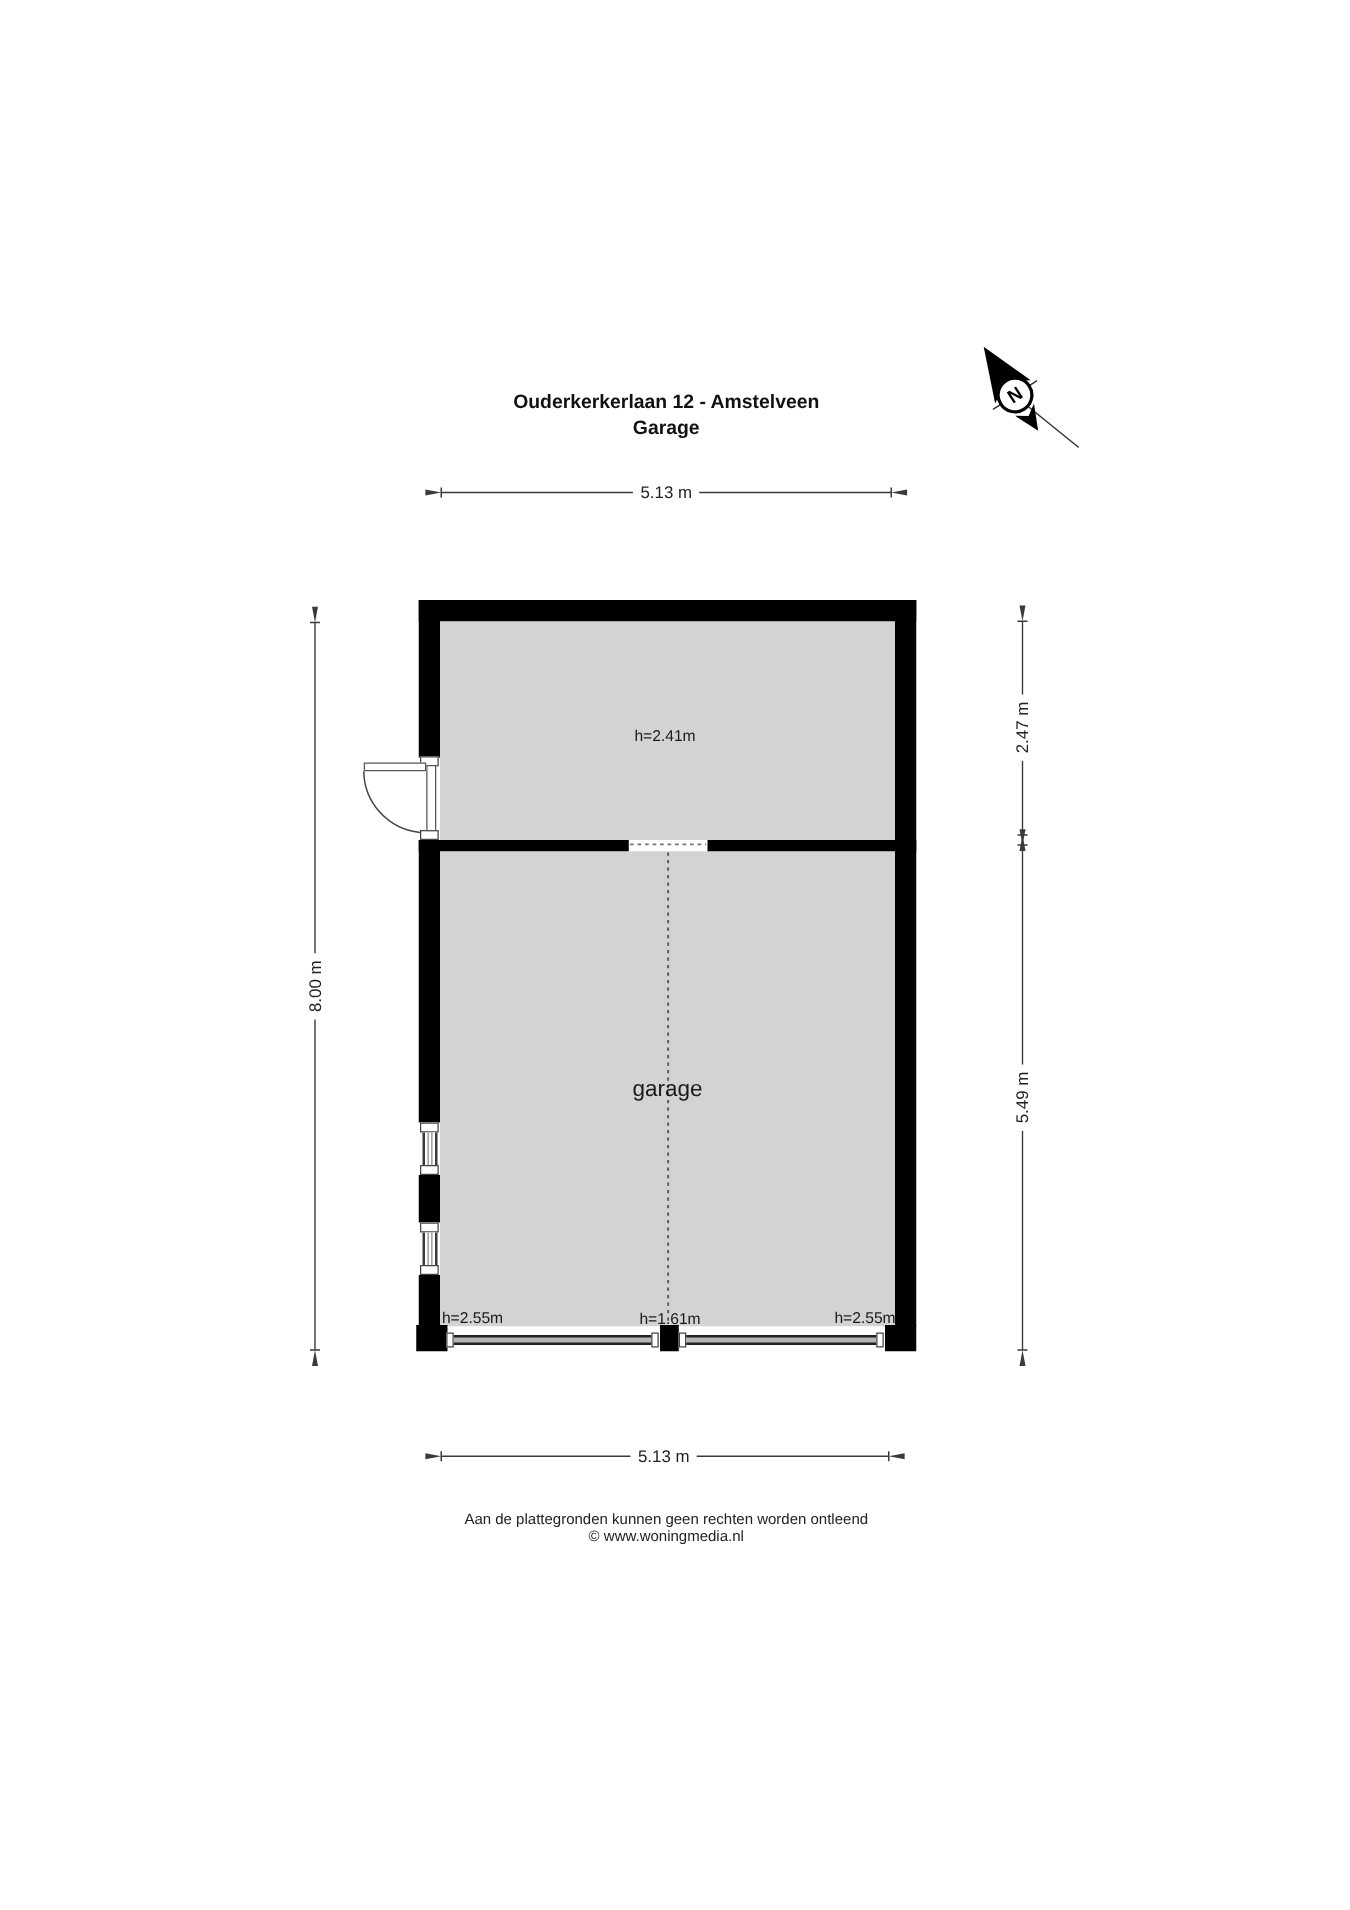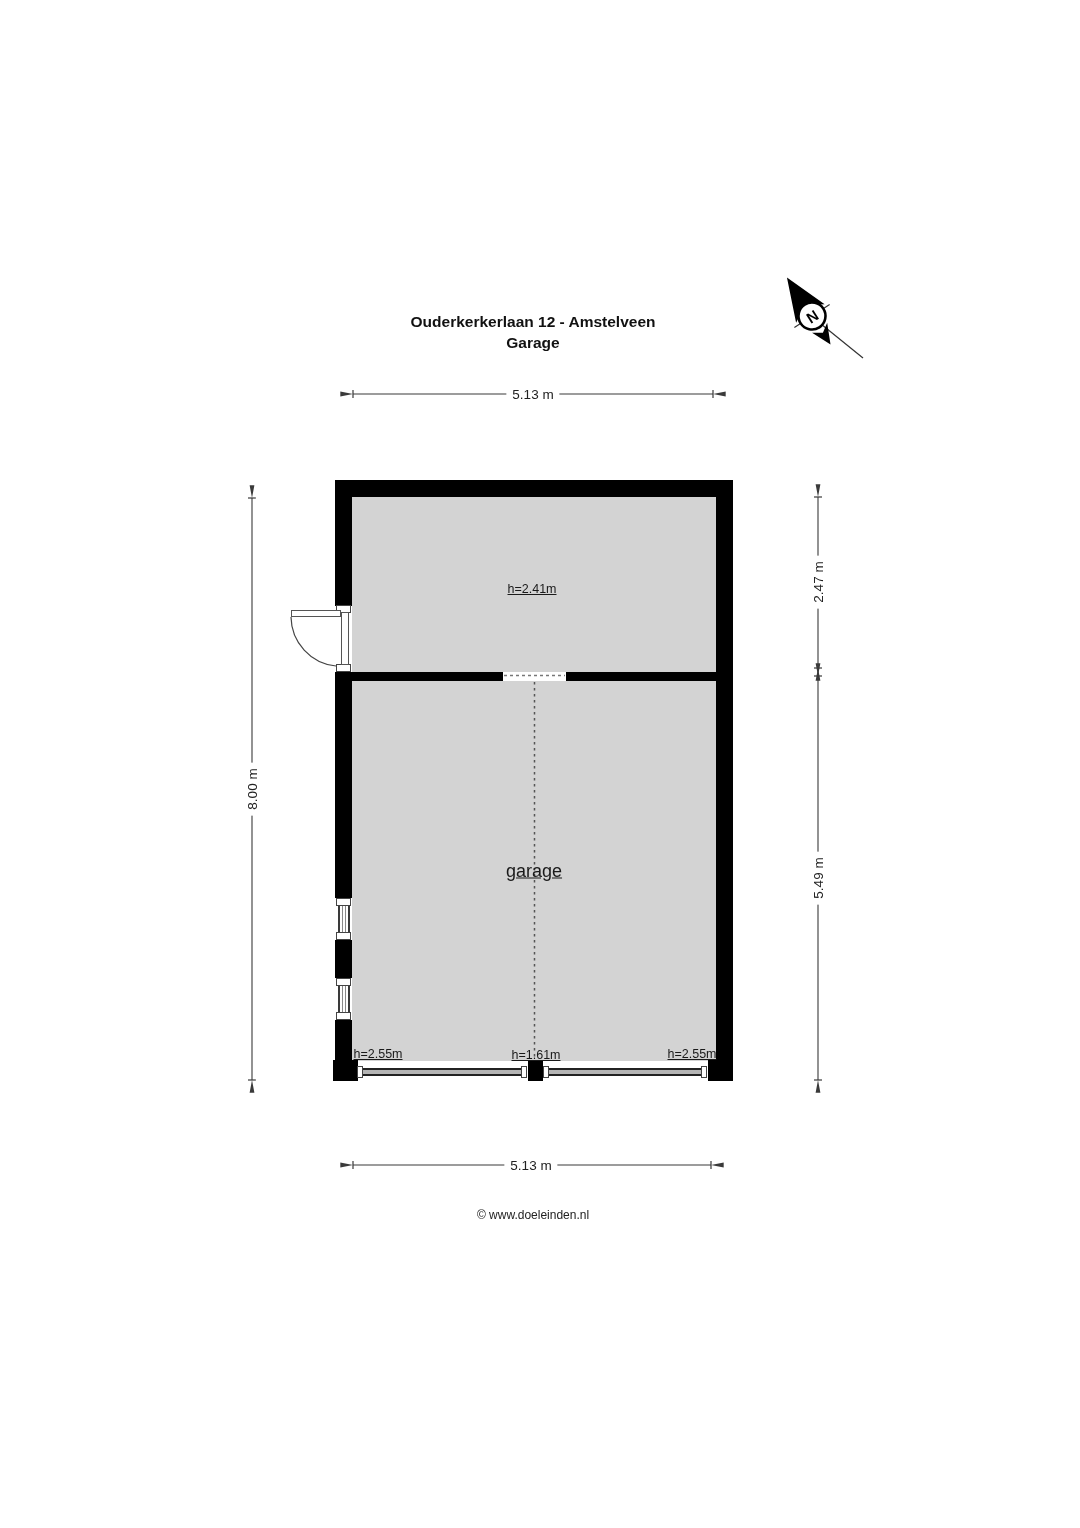--- a/index.html
+++ b/index.html
@@ -8,21 +8,21 @@
   .wall{position:absolute;background:var(--wall,#000);}
   .room{position:absolute;background:var(--room-fill,#d3d3d3);}
   .whitebox{position:absolute;background:#fff;border:1px solid #555;box-sizing:border-box;}
   .glass{position:absolute;background:#fff;border-left:2px solid #3a3a3a;border-right:2px solid #3a3a3a;box-sizing:border-box;}
   .glass .inner{position:absolute;left:2px;right:2px;top:0;bottom:0;
                 border-left:1px solid #8a8a8a;border-right:1px solid #8a8a8a;box-sizing:border-box;}
   .gd{position:absolute;height:8px;background:#b5b5b5;border-top:2px solid #222;border-bottom:2px solid #222;box-sizing:border-box;}
   .cap{position:absolute;background:#fff;border:1px solid #444;box-sizing:border-box;}
   .overlay{position:absolute;left:0;top:0;pointer-events:none;}
   .dim{stroke:var(--dimension-line,#3a3a3a);stroke-width:1.1;}
-  .lbl{position:absolute;transform:translate(-50%,-50%);white-space:nowrap;font-size:12.5px;color:#1a1a1a;text-decoration:underline;}
+  .lbl{position:absolute;transform:translate(-50%,-50%);white-space:nowrap;font-size:12.5px;color:#1a1a1a;}
   .room-name{font-size:18px;}
   .dimlbl{position:absolute;transform:translate(-50%,-50%);white-space:nowrap;
           font-size:13.5px;background:#fff;padding:0 6px;color:#222;}
   .dimlbl.vert{transform:translate(-50%,-50%) rotate(-90deg);}
   .title{position:absolute;left:233px;top:311px;width:600px;text-align:center;
          font-weight:bold;font-size:15.5px;line-height:21px;color:#111;}
   .footer{position:absolute;left:140px;top:1209px;width:786px;text-align:center;
           font-size:12px;line-height:13.5px;color:#222;}
 </style>
 </head>
@@ -110,16 +110,17 @@
   <div class="dimlbl vert" style="left:818px;top:582px;">2.47 m</div>
   <div class="dimlbl vert" style="left:818px;top:878px;">5.49 m</div>
 
   <div class="lbl" style="left:532px;top:589px;">h=2.41m</div>
   <div class="lbl room-name" style="left:534px;top:871px;">garage</div>
   <div class="lbl" style="left:378px;top:1054px;">h=2.55m</div>
   <div class="lbl" style="left:536px;top:1055px;">h=1.61m</div>
   <div class="lbl" style="left:692px;top:1054px;">h=2.55m</div>
 
   <div class="footer">
-    <div>© www.doeleinden.nl</div>
+    <div>Aan de plattegronden kunnen geen rechten worden ontleend</div>
+    <div>© www.woningmedia.nl</div>
   </div>
 
 </div>
 
 </body></html>

